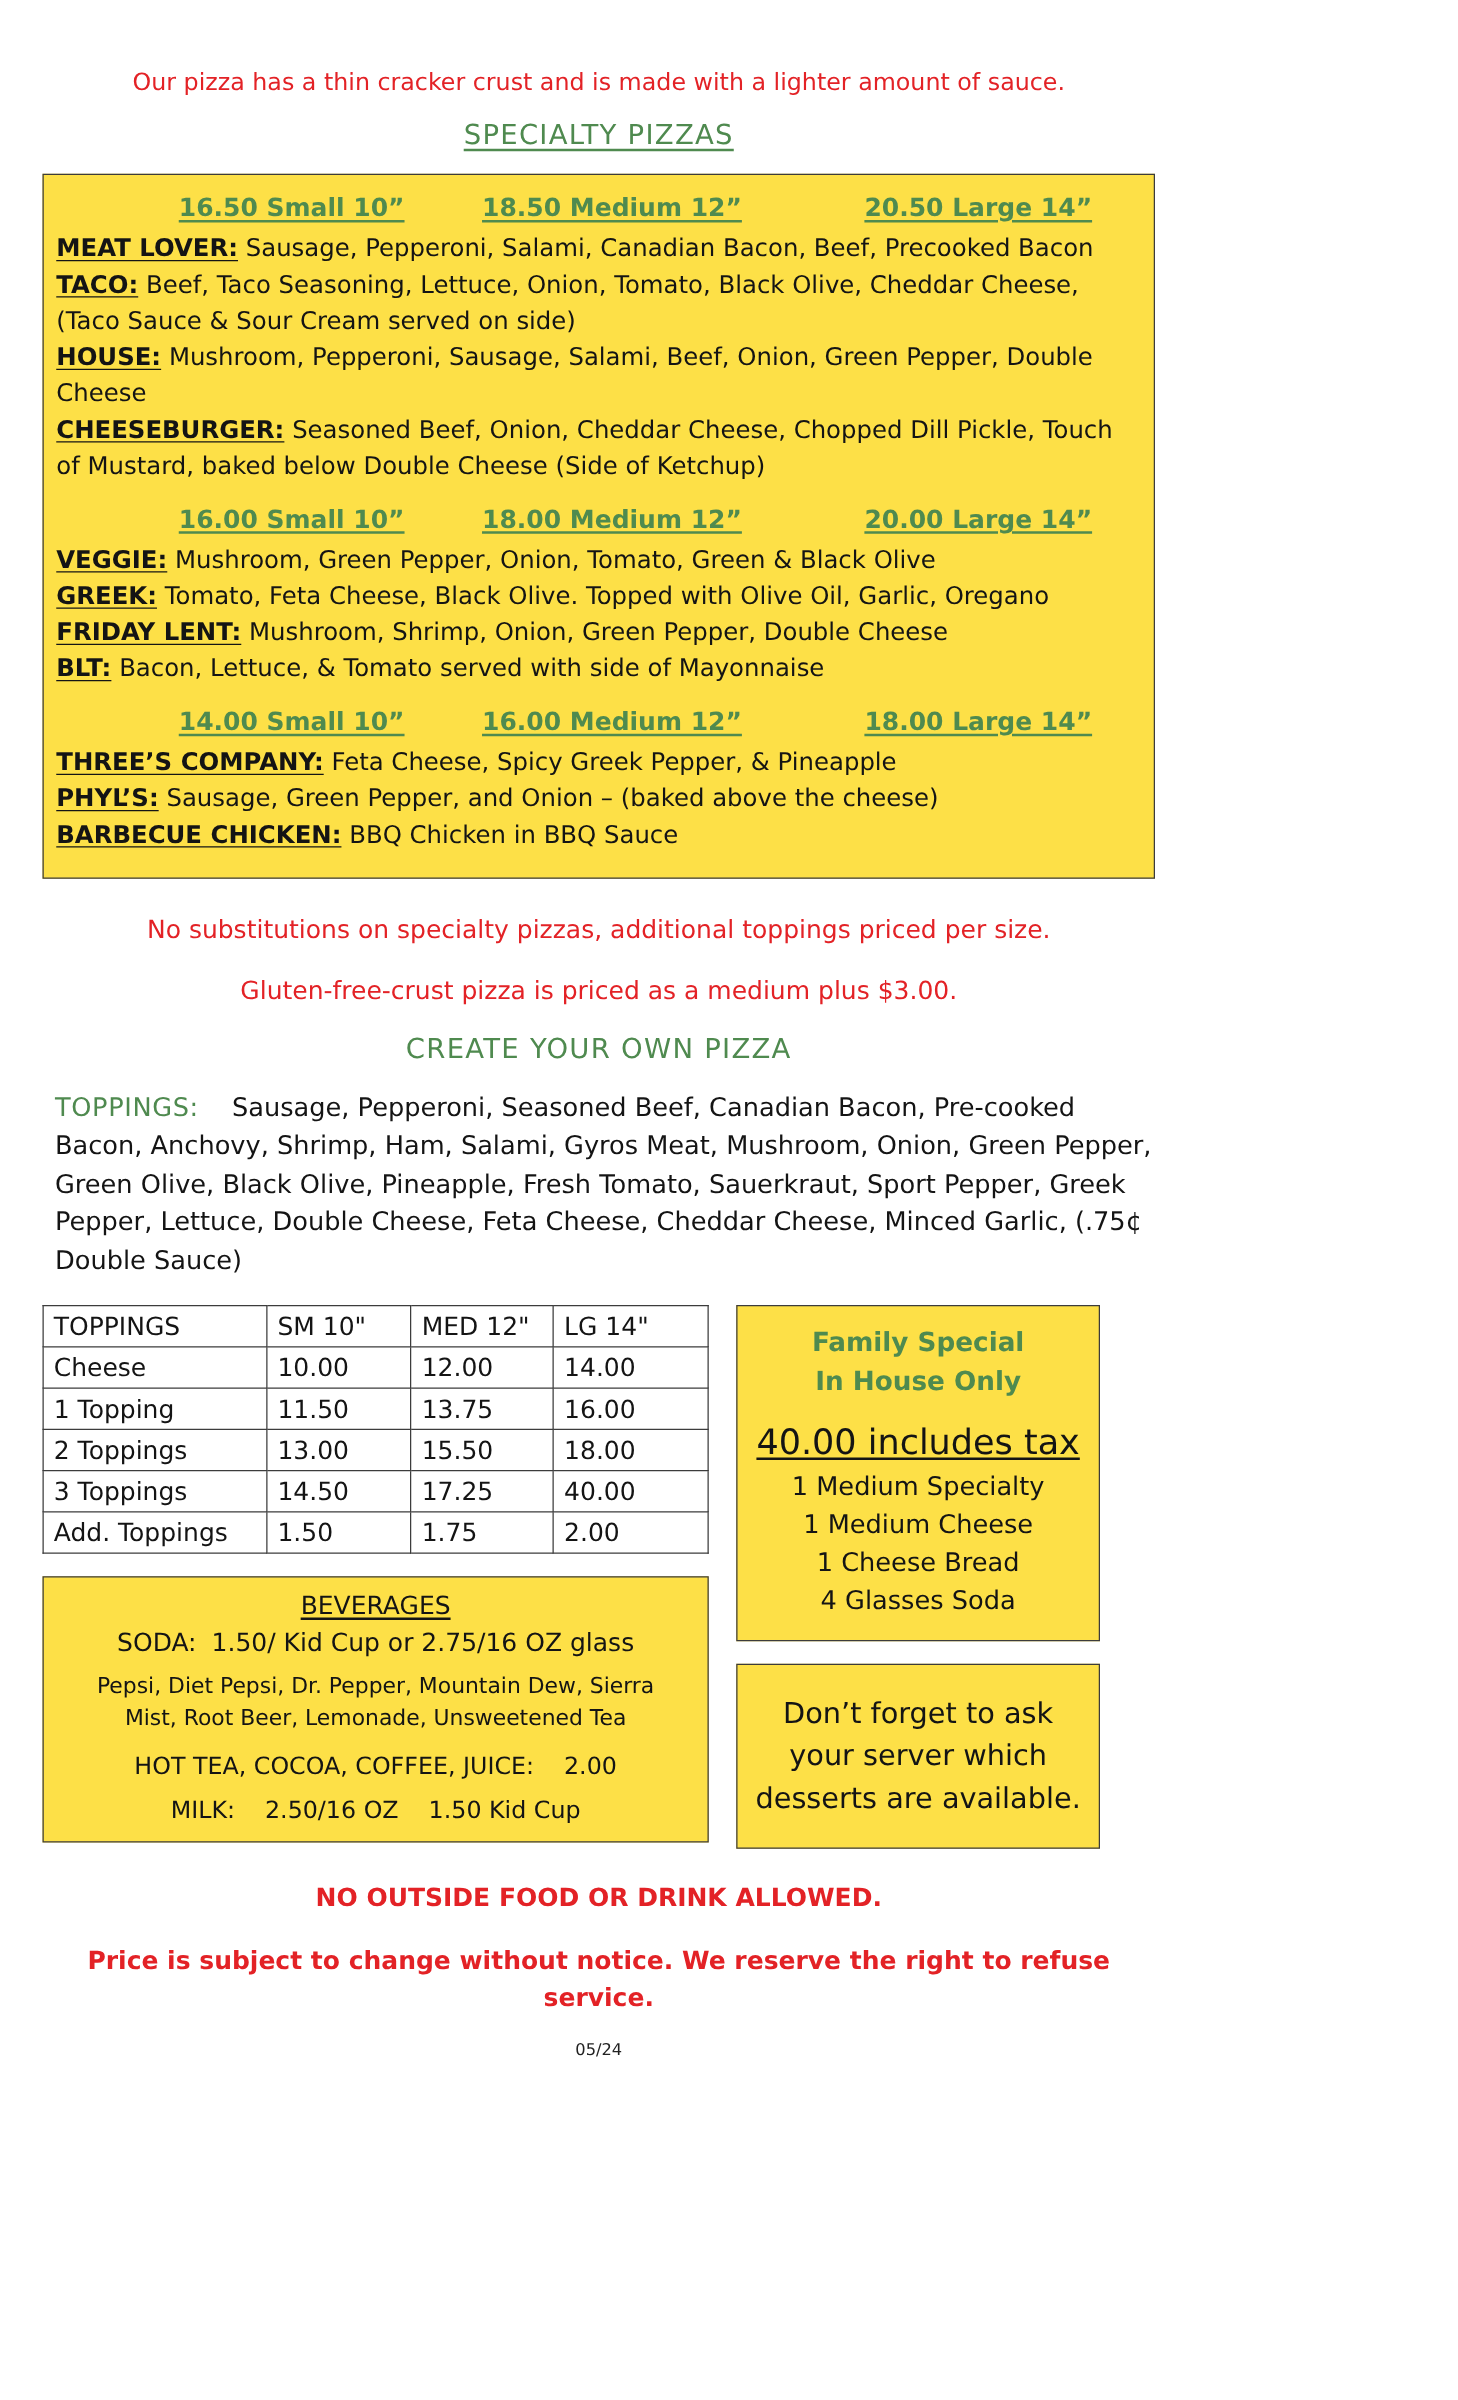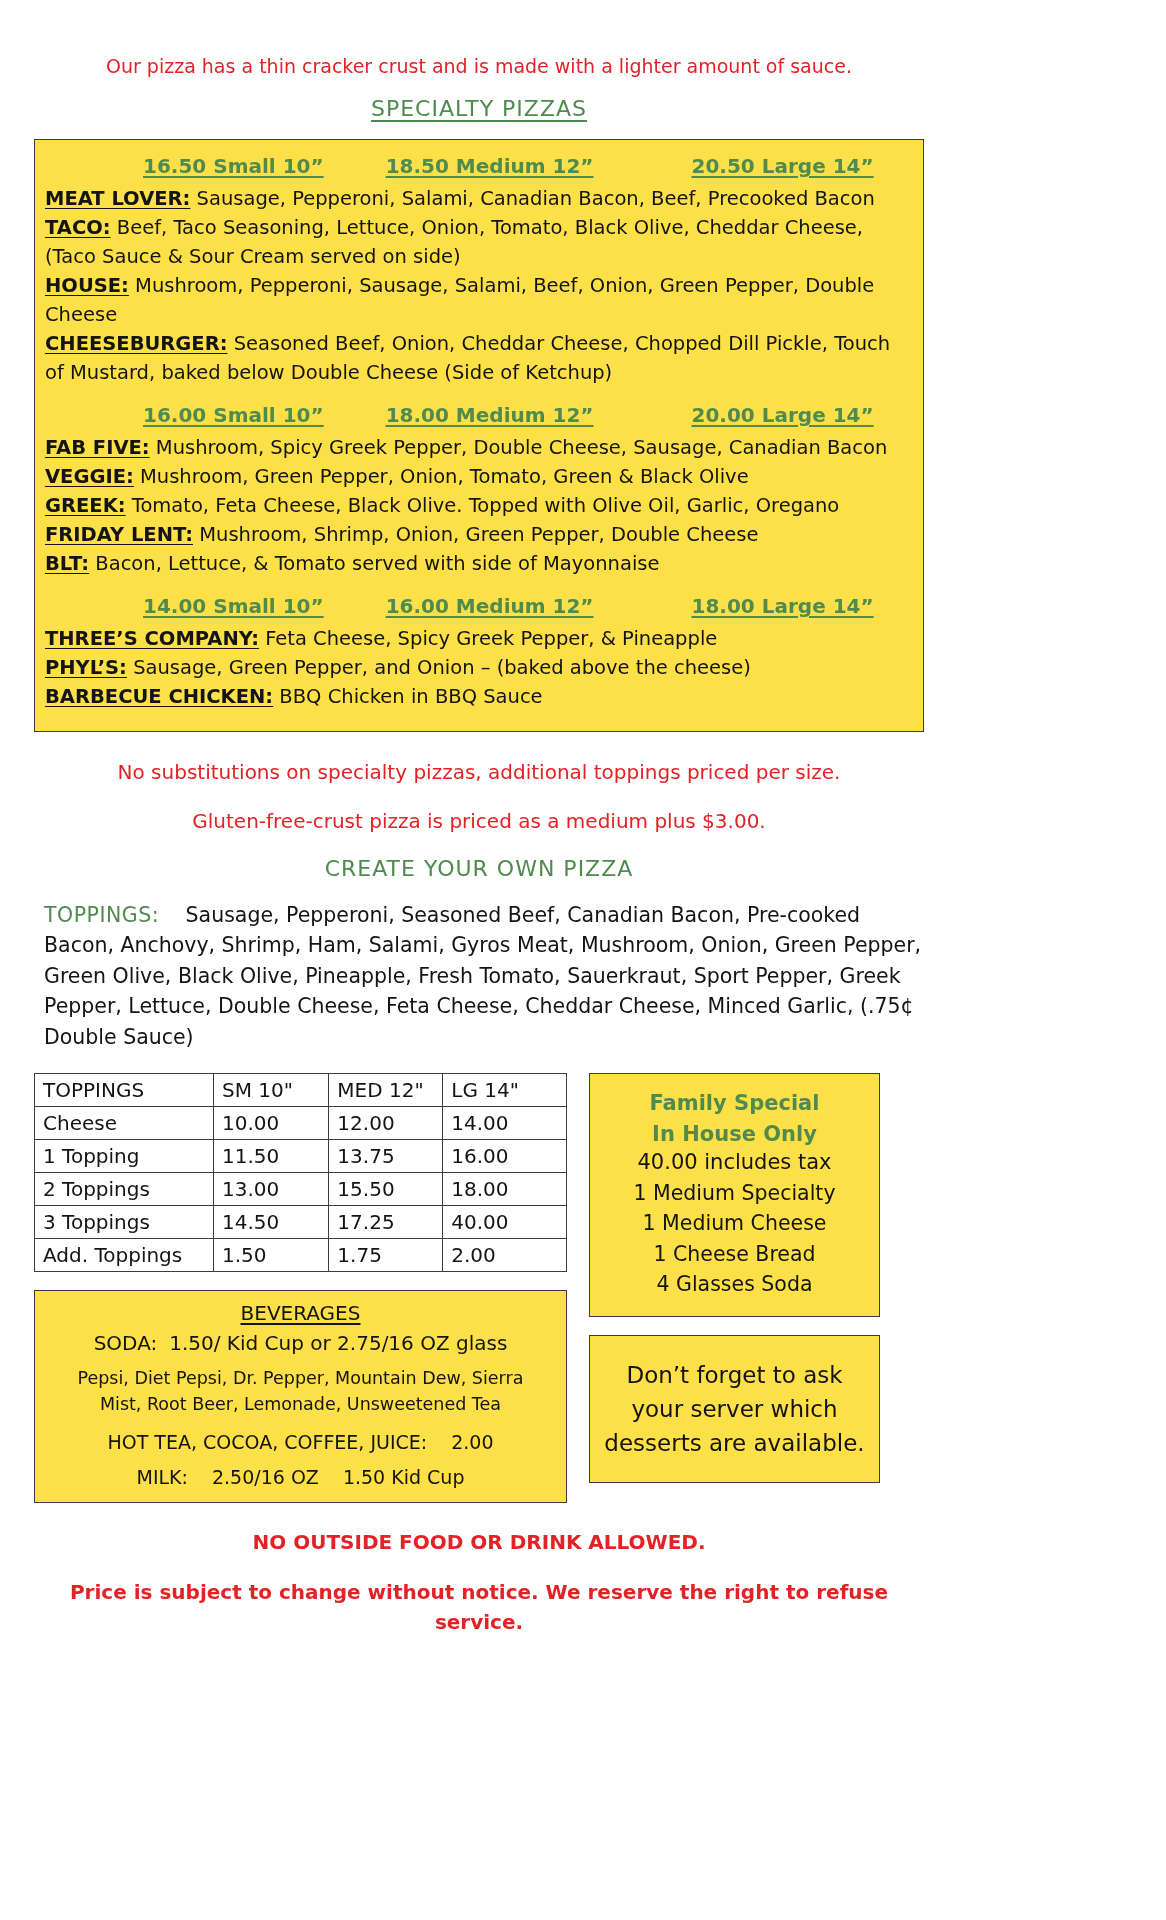--- a/index.html
+++ b/index.html
@@ -47,21 +47,21 @@
 
   .bev-box{margin-top:18px;padding:10px 8px 14px;text-align:center}
   .bev-title{font-size:20px;text-decoration:underline;text-underline-offset:3px}
   .bev-soda{margin-top:6px;font-size:20px;display:flex;justify-content:center;gap:12px}
   .bev-brands{margin-top:10px;font-size:17.5px;line-height:26px;padding:0 14px}
   .bev-hot{margin-top:14px;font-size:19px;display:flex;justify-content:center;gap:24px}
   .bev-milk{margin-top:13px;font-size:19px;display:flex;justify-content:center;gap:24px}
 
   .family-box{padding:14px 10px 16px;text-align:center}
   .family-title{font-size:21px;line-height:31px;font-weight:700;color:#4f8a4f}
-  .family-price{font-size:21px;text-underline-offset:3px}
+  .family-price{margin-top:16px;font-size:28px;text-decoration:underline;text-underline-offset:3px}
   .family-items{margin-top:4px;font-size:20.5px;line-height:30.5px}
 
   .dessert-box{margin-top:18px;padding:22px 14px;text-align:center;font-size:23px;line-height:34px}
 
   .footer{margin-top:24px;text-align:center;font-size:20px;line-height:30px;font-weight:700}
   .revision{margin-top:2px;text-align:center;font-size:13px;color:#222}
 </style>
 </head>
 <body>
 
@@ -93,24 +93,20 @@
     <p class="pizza">
       <span class="pname">CHEESEBURGER:</span>
       <span class="pdesc">Seasoned Beef, Onion, Cheddar Cheese, Chopped Dill Pickle, Touch of Mustard, baked below Double Cheese (Side of Ketchup)</span>
     </p>
 
     <div class="price-line">
       <span class="price-seg">16.00 Small 10”</span>
       <span class="price-seg">18.00 Medium 12”</span>
       <span class="price-seg p3">20.00 Large 14”</span>
     </div>
-    <p class="pizza">
-      <span class="pname">FAB FIVE:</span>
-      <span class="pdesc">Mushroom, Spicy Greek Pepper, Double Cheese, Sausage, Canadian Bacon</span>
-    </p>
     <p class="pizza">
       <span class="pname">VEGGIE:</span>
       <span class="pdesc">Mushroom, Green Pepper, Onion, Tomato, Green &amp; Black Olive</span>
     </p>
     <p class="pizza">
       <span class="pname">GREEK:</span>
       <span class="pdesc">Tomato, Feta Cheese, Black Olive.  Topped with Olive Oil, Garlic, Oregano</span>
     </p>
     <p class="pizza">
       <span class="pname">FRIDAY LENT:</span>
@@ -238,14 +234,15 @@
       </div>
 
     </div>
   </div>
 
   <div class="footer red">
     <p>NO OUTSIDE FOOD OR DRINK ALLOWED.</p>
     <p>Price is subject to change without notice.  We reserve the right to refuse service.</p>
   </div>
 
+  <div class="revision">05/24</div>
 
 </div>
 
 </body></html>

